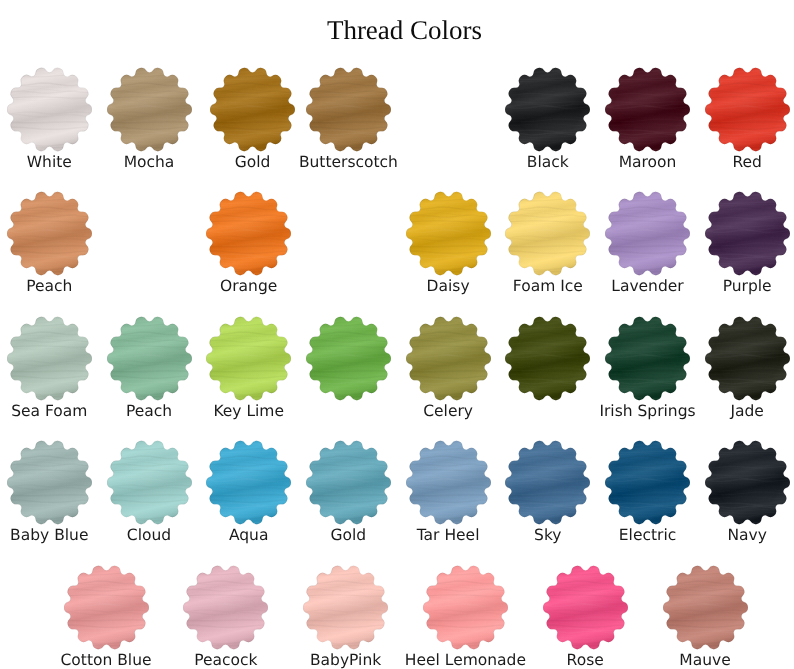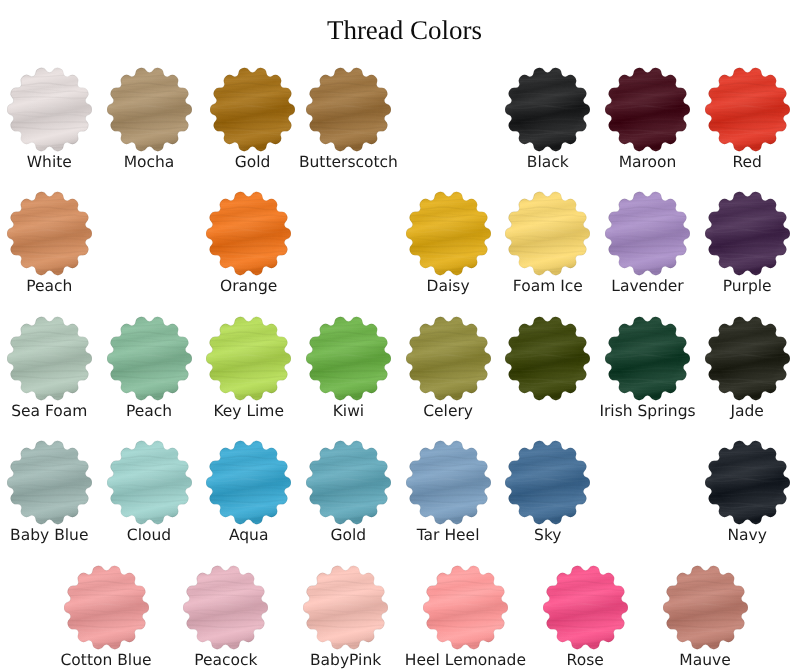--- a/index.html
+++ b/index.html
@@ -758,21 +758,20 @@
         </div>
         <div class="cell" style="left:305.9px">
           <svg class="sw" viewBox="0 0 100 100">
             <use href="#sc" fill="url(#g23)"></use>
             <g clip-path="url(#clp)">
               <use href="#fib"></use>
             </g>
             <use href="#sc" fill="url(#vig)"></use>
             <use href="#sc" fill="none" stroke="url(#edg)" stroke-width="1.1"></use>
           </svg>
-          <div class="lbl">Kiwi</div>
         </div>
         <div class="cell" style="left:405.6px">
           <svg class="sw" viewBox="0 0 100 100">
             <use href="#sc" fill="url(#g24)"></use>
             <g clip-path="url(#clp)">
               <use href="#fib"></use>
             </g>
             <use href="#sc" fill="url(#vig)"></use>
             <use href="#sc" fill="none" stroke="url(#edg)" stroke-width="1.1"></use>
           </svg>
@@ -870,20 +869,31 @@
         <div class="cell" style="left:505.3px">
           <svg class="sw" viewBox="0 0 100 100">
             <use href="#sc" fill="url(#g35)"></use>
             <g clip-path="url(#clp)">
               <use href="#fib"></use>
             </g>
             <use href="#sc" fill="url(#vig)"></use>
             <use href="#sc" fill="none" stroke="url(#edg)" stroke-width="1.1"></use>
           </svg>
           <div class="lbl">Sky</div>
+        </div>
+        <div class="cell" style="left:605.0px">
+          <svg class="sw" viewBox="0 0 100 100">
+            <use href="#sc" fill="url(#g36)"></use>
+            <g clip-path="url(#clp)">
+              <use href="#fib"></use>
+            </g>
+            <use href="#sc" fill="url(#vig)"></use>
+            <use href="#sc" fill="none" stroke="url(#edg)" stroke-width="1.1"></use>
+          </svg>
+          <div class="lbl">Electric</div>
         </div>
         <div class="cell" style="left:704.7px">
           <svg class="sw" viewBox="0 0 100 100">
             <use href="#sc" fill="url(#g37)"></use>
             <g clip-path="url(#clp)">
               <use href="#fib"></use>
             </g>
             <use href="#sc" fill="url(#vig)"></use>
             <use href="#sc" fill="none" stroke="url(#edg)" stroke-width="1.1"></use>
           </svg>

